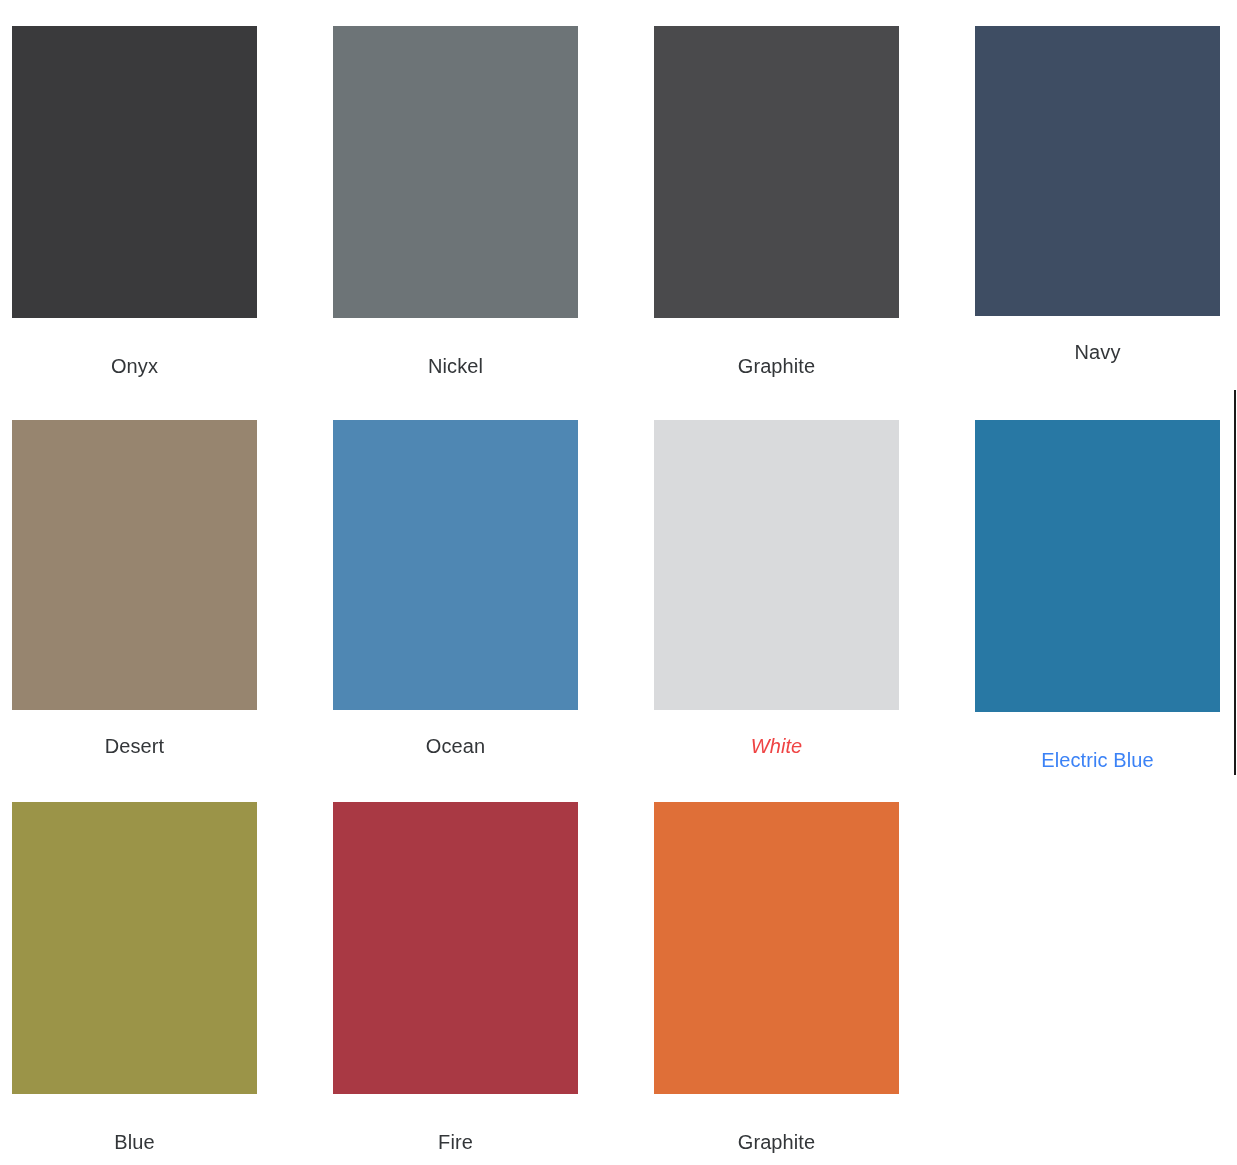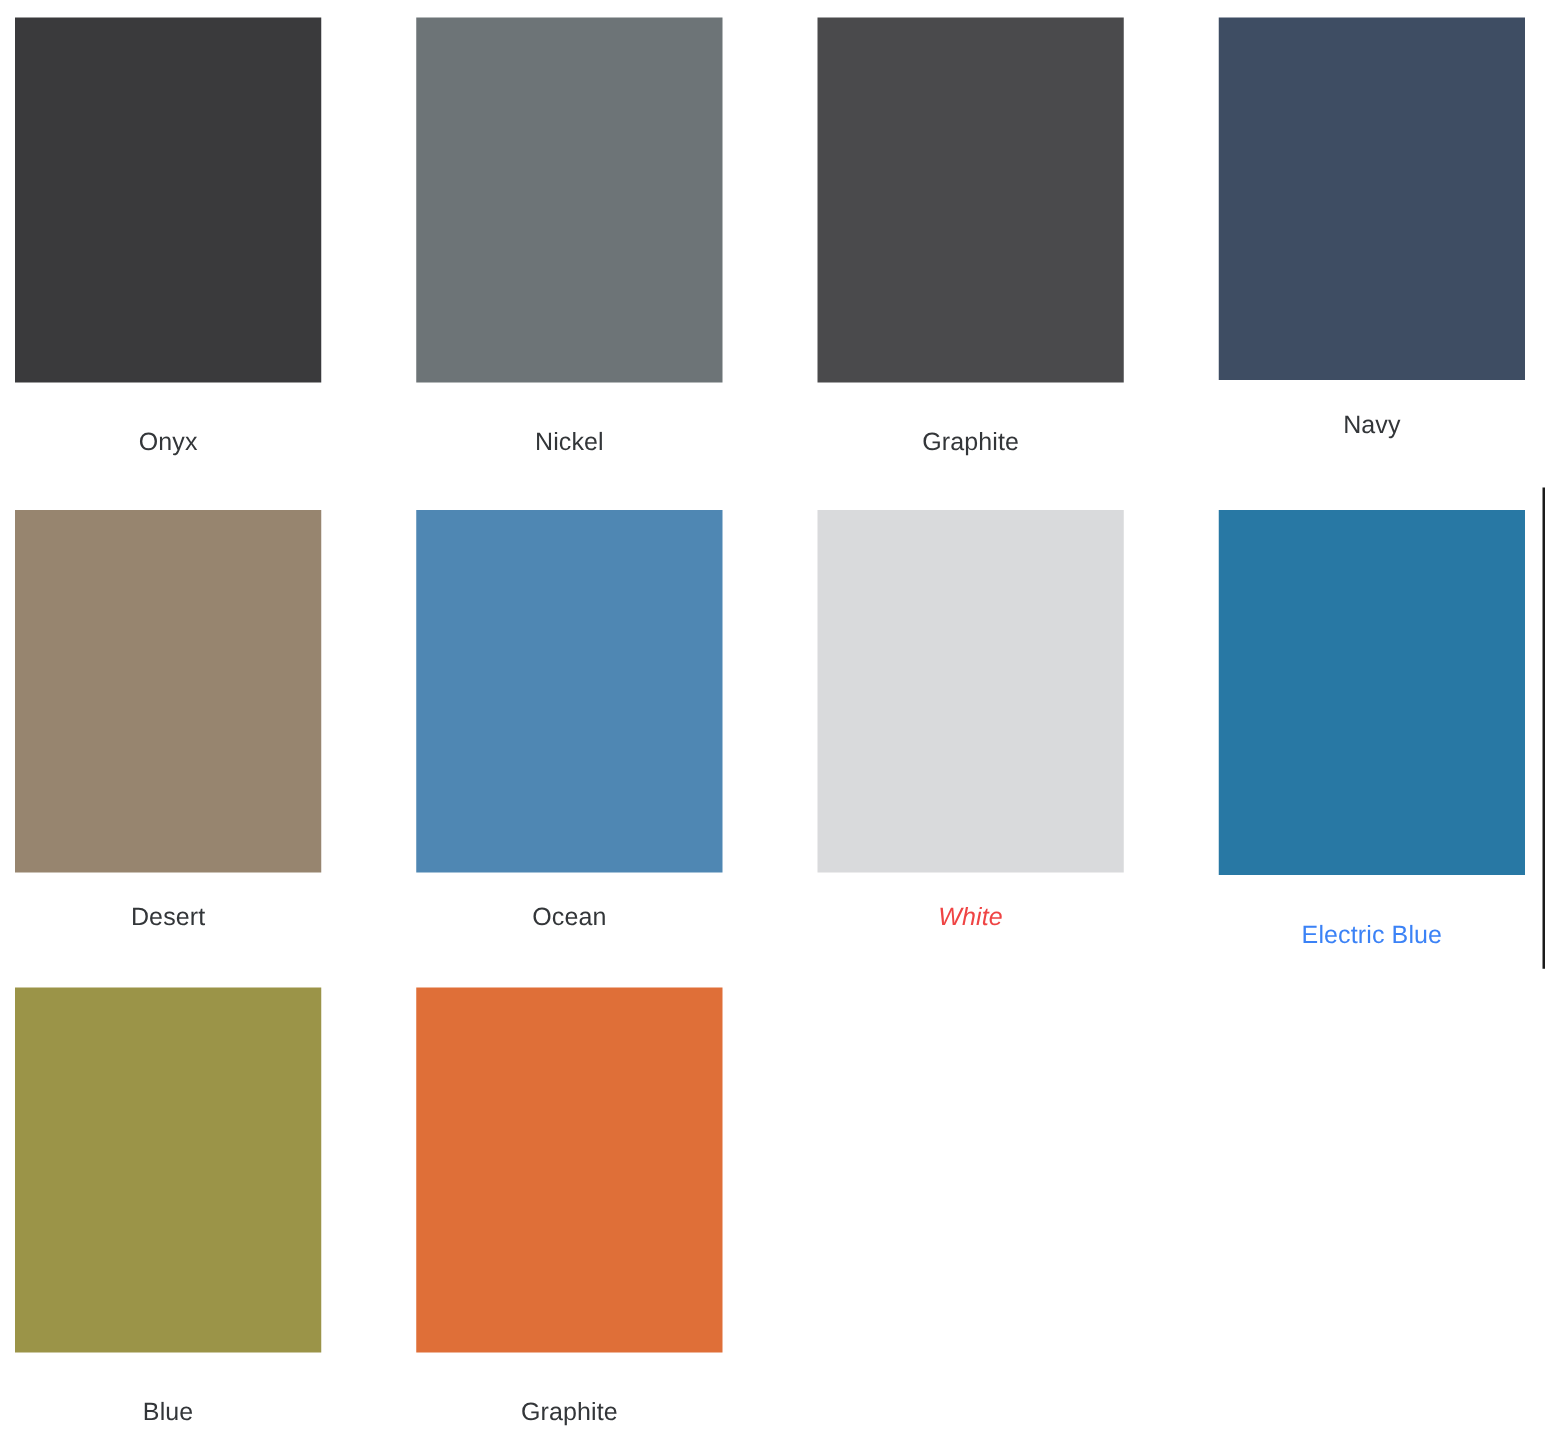--- a/index.html
+++ b/index.html
@@ -11,21 +11,21 @@
     width: 1237px;
     height: 1165px;
     position: relative;
     overflow: hidden;
     font-family: "Liberation Sans", sans-serif;
   }
 
   .palette-grid {
     position: absolute;
     left: 0;
-    top: 0;
+    top: 12px;
     width: 1232px;
     display: grid;
     grid-template-columns: repeat(4, 1fr);
     column-gap: 76px;
     row-gap: 0;
     padding: 14px 12px 0 12px;
     box-sizing: border-box;
   }
 
   .swatch-cell {
@@ -120,20 +120,24 @@
   <div class="swatch-cell row-3">
     <div class="swatch-chip" style="background-color: rgb(40, 120, 164);"></div>
     <div class="swatch-label" style="color: #3b82f6;">Electric Blue</div>
   </div>
 
   <div class="swatch-cell row-3">
     <div class="swatch-chip" style="background-color: rgb(155, 148, 72);"></div>
     <div class="swatch-label" style="color: rgb(51, 54, 57);">Blue</div>
   </div>
 
+  <div class="swatch-cell row-3">
+    <div class="swatch-chip" style="background-color: rgb(169, 57, 68);"></div>
+    <div class="swatch-label" style="color: rgb(51, 54, 57);">Fire</div>
+  </div>
 
   <div class="swatch-cell row-3">
     <div class="swatch-chip" style="background-color: rgb(223, 111, 56);"></div>
     <div class="swatch-label" style="color: rgb(51, 54, 57);">Graphite</div>
   </div>
 
 </div>
 
 <div class="scrollbar-track">
   <div class="scrollbar-thumb" style="background-color: rgb(26, 26, 26); display: block;"></div>

